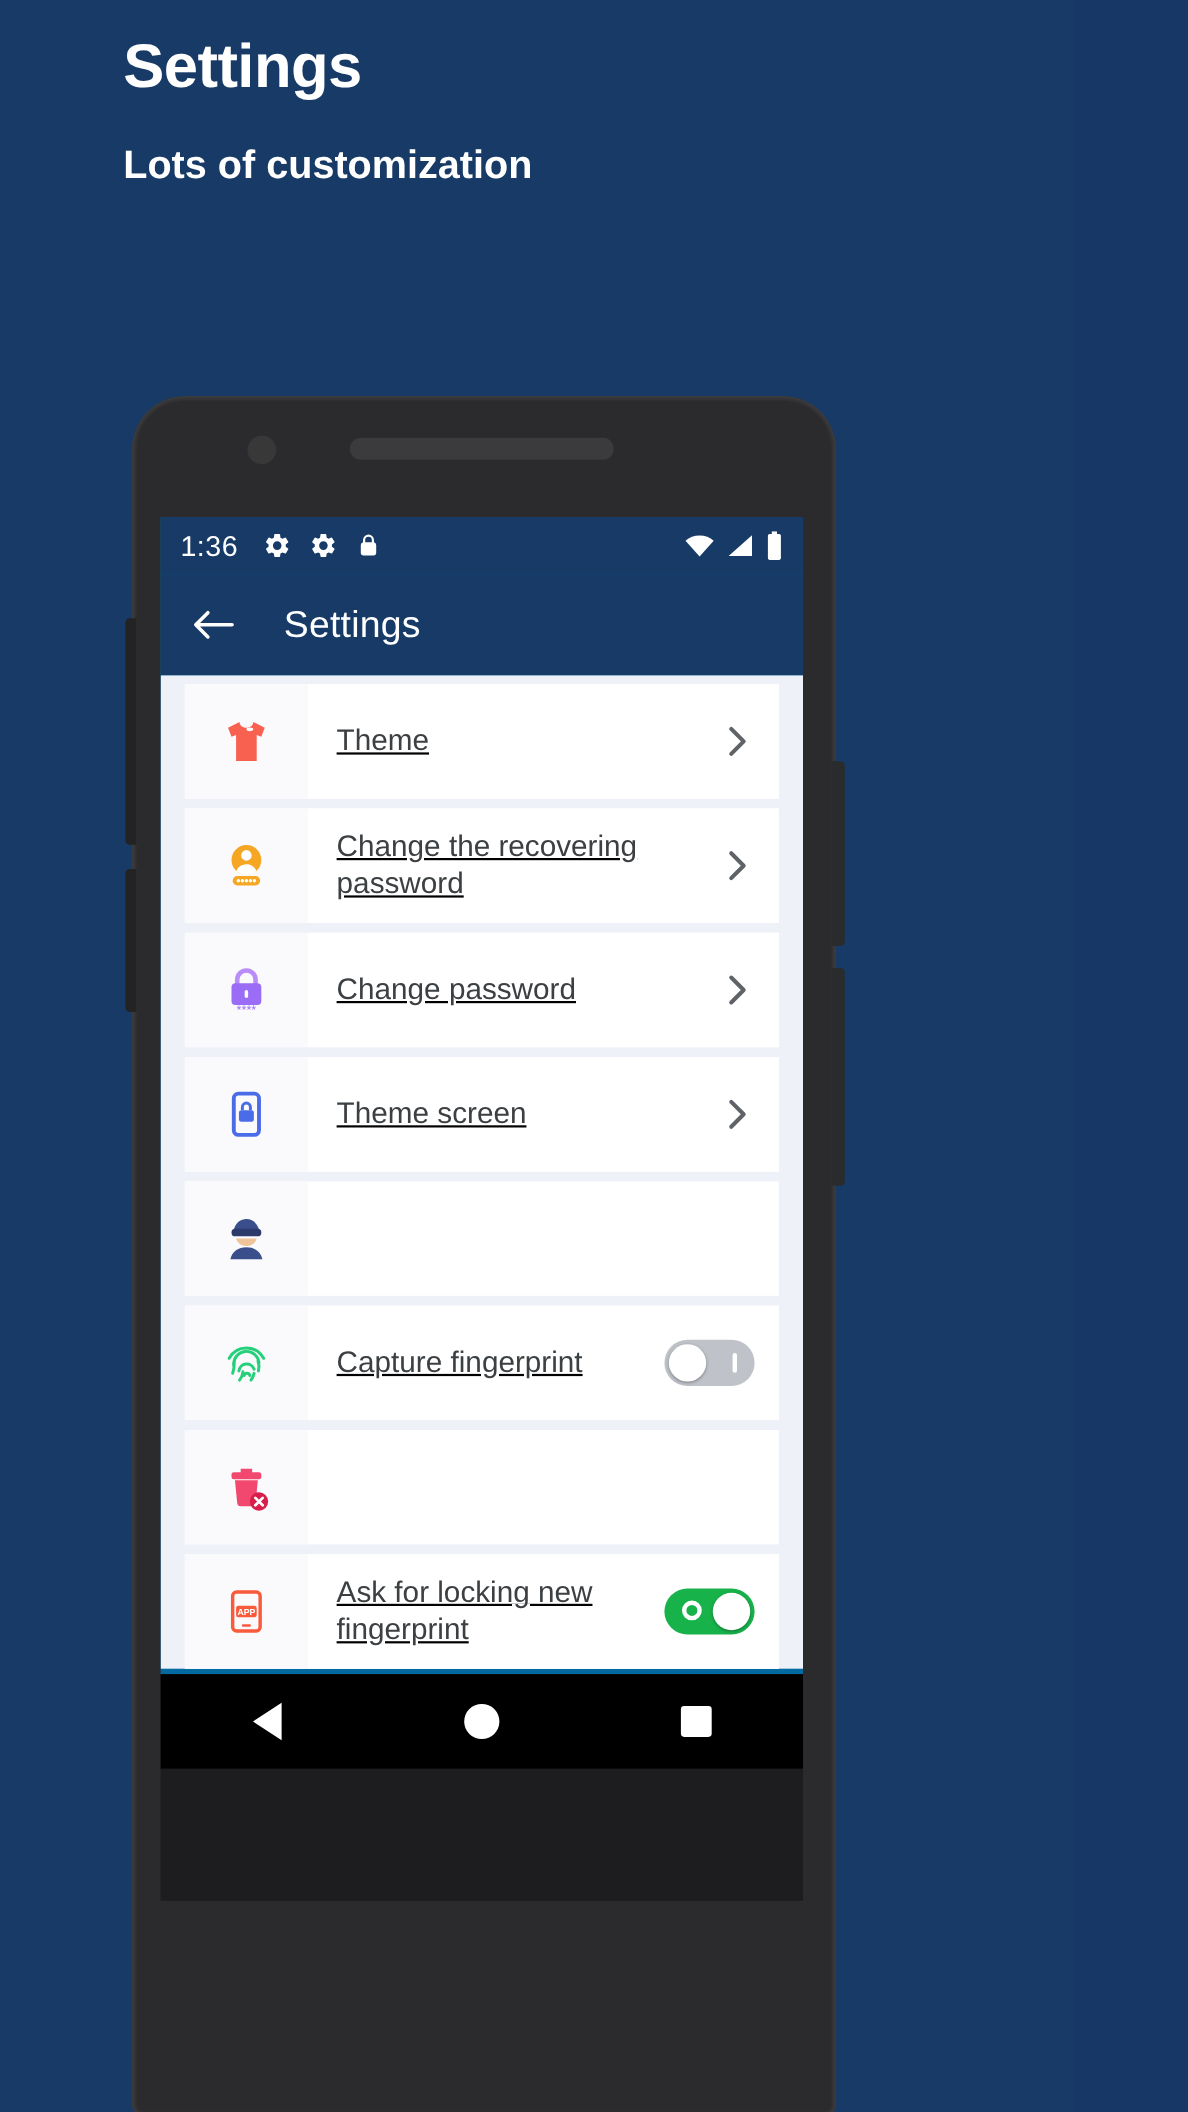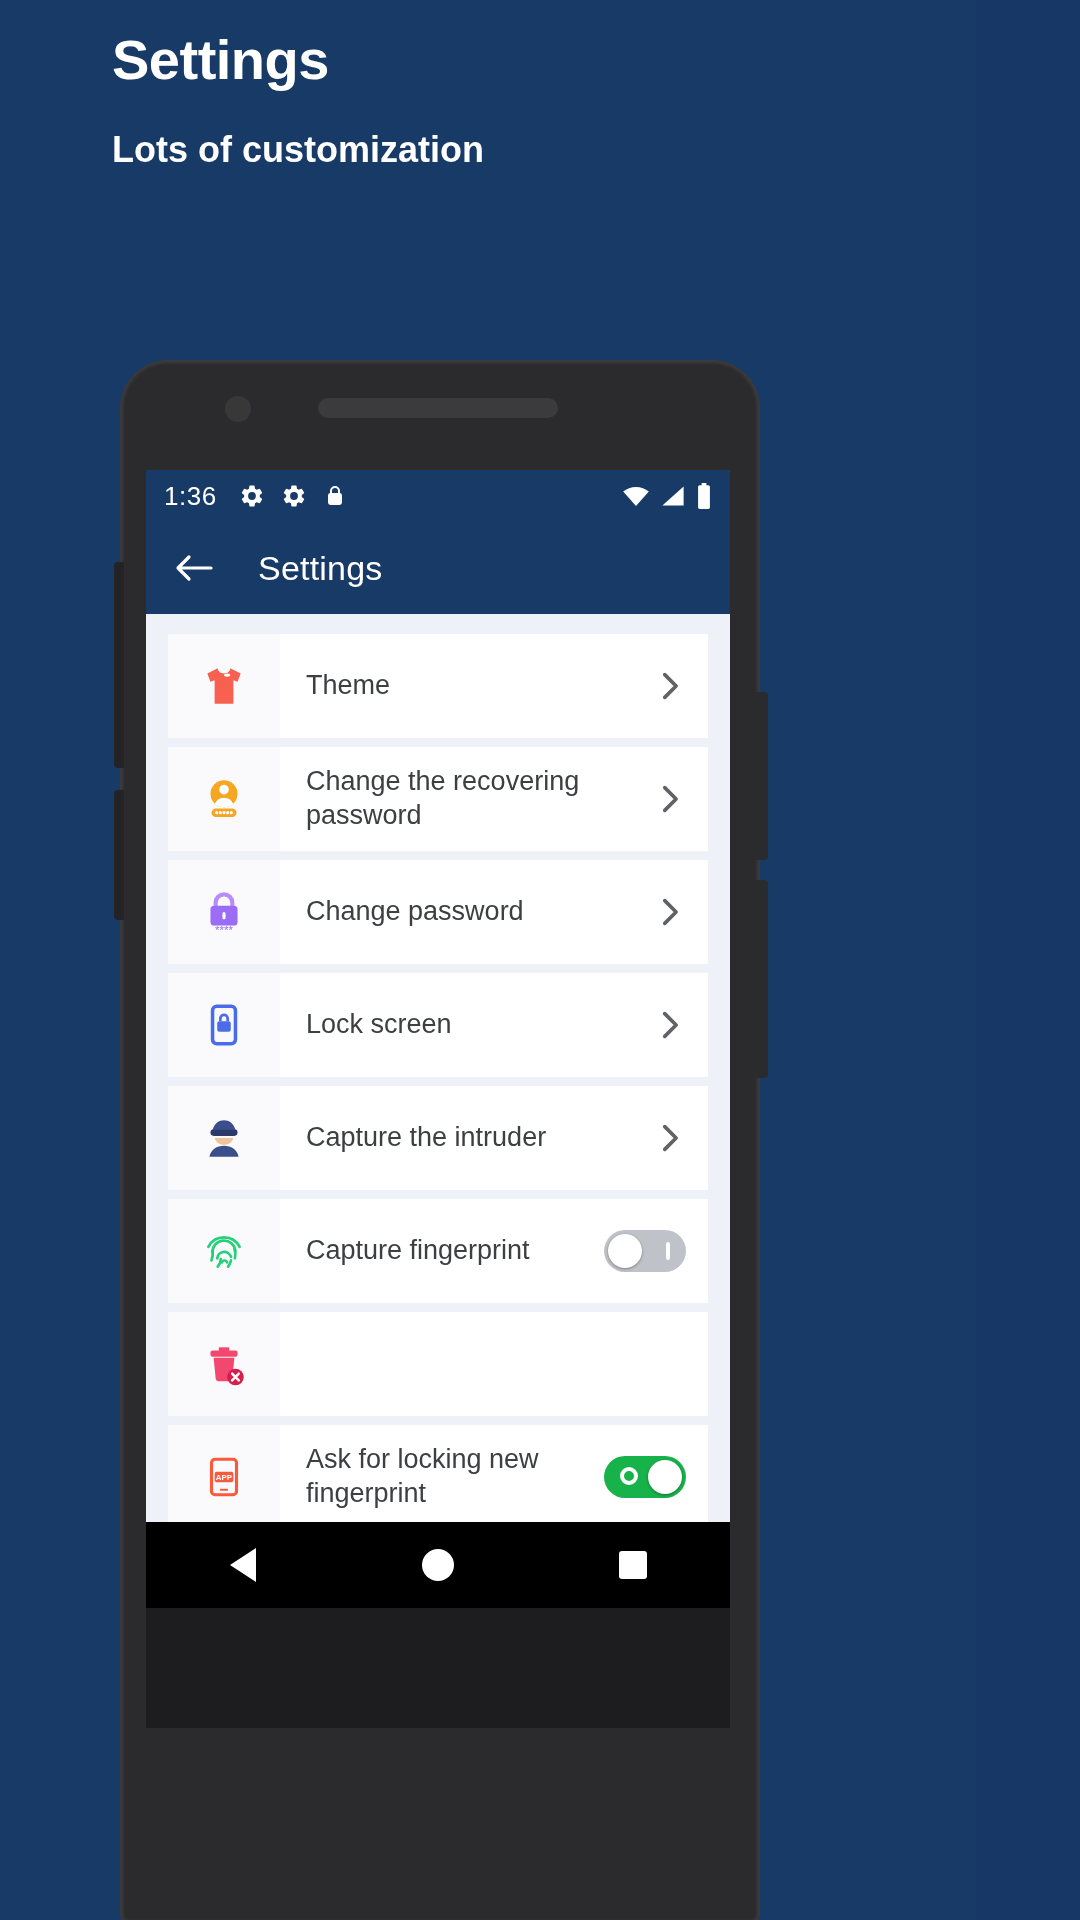--- a/index.html
+++ b/index.html
@@ -84,21 +84,21 @@
 
   
   .appbar {
     height: 92px; background: #173A66; color: #fff;
     display: flex; align-items: center; padding: 0 20px;
   }
   .appbar-back { width: 56px; height: 56px; display: flex; align-items: center; justify-content: center; }
   .appbar-title { font-size: 34px; font-weight: 500; margin-left: 36px; letter-spacing: 0.2px; }
 
   
-  .list { background: #EFF1F9; padding-top: 20px; }
+  .list { background: #EFF1F9; padding-top: 8px; text-decoration: underline; }
   .row {
     display: flex; align-items: stretch;
     height: 104px; margin-bottom: 9px;
     background: #ffffff;
     margin-left: 22px; margin-right: 22px;
   }
   .row-icon {
     width: 112px; background: #FAFAFC;
     display: flex; align-items: center; justify-content: center;
     flex: 0 0 112px;
@@ -283,41 +283,35 @@
 
         <div class="row">
           <div class="row-icon">
             <svg width="50" height="50" viewBox="0 0 48 48">
               <rect x="13" y="6" width="22" height="36" rx="4" fill="none" stroke="#4B6CE8" stroke-width="3.4"></rect>
               <rect x="17.5" y="20.5" width="13" height="10" rx="2" fill="#4B6CE8"></rect>
               <path d="M20.5 20.5v-2.8a3.5 3.5 0 017 0v2.8" fill="none" stroke="#4B6CE8" stroke-width="2.6"></path>
             </svg>
           </div>
           <div class="row-body">
-            <span class="row-label">Lock screen</span>
+            <span class="row-label">Theme screen</span>
             <svg class="chev" viewBox="0 0 24 24" fill="none" stroke="#5f6368" stroke-width="2.6" stroke-linecap="round" stroke-linejoin="round">
                 <path d="M9 4l8 8-8 8"></path>
               </svg>
           </div>
         </div>
 
         <div class="row">
           <div class="row-icon">
             <svg width="50" height="50" viewBox="0 0 48 48">
               <path d="M13 16c2-6 6-9 11-9s9 3 11 9z" fill="#3B4E8C"></path>
               <rect x="11" y="15.5" width="26" height="6.5" rx="3.2" fill="#2C3A6B"></rect>
               <path d="M15 24c1 4 4.5 6.5 9 6.5s8-2.5 9-6.5z" fill="#F0C49A"></path>
               <path d="M10 42c1.5-7 7-10.5 14-10.5S36.5 35 38 42z" fill="#3B4E8C"></path>
             </svg>
-          </div>
-          <div class="row-body">
-            <span class="row-label">Capture the intruder</span>
-            <svg class="chev" viewBox="0 0 24 24" fill="none" stroke="#5f6368" stroke-width="2.6" stroke-linecap="round" stroke-linejoin="round">
-                <path d="M9 4l8 8-8 8"></path>
-              </svg>
           </div>
         </div>
 
         <div class="row">
           <div class="row-icon">
             <svg width="50" height="50" viewBox="0 0 48 48" fill="none" stroke="#25D07A" stroke-width="2.6" stroke-linecap="round">
               <path d="M9 20a17 17 0 0130 0"></path>
               <path d="M13 26a11 11 0 0122-2"></path>
               <path d="M17.5 31a6.8 6.8 0 0113.2-1.5"></path>
               <path d="M22 35a2.6 2.6 0 015 0"></path>

